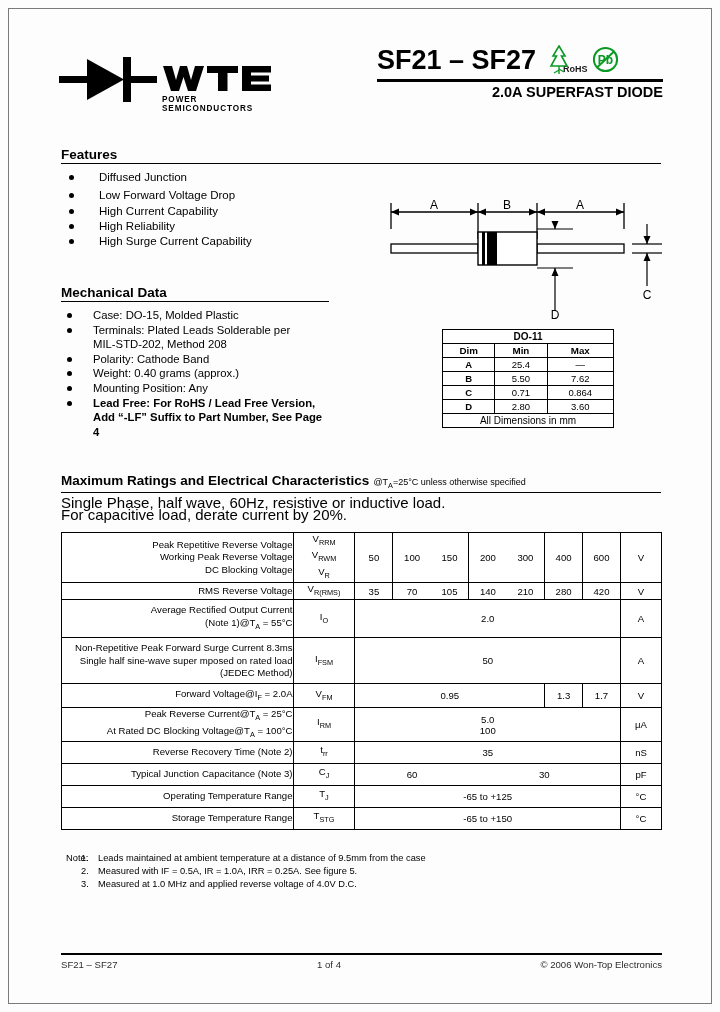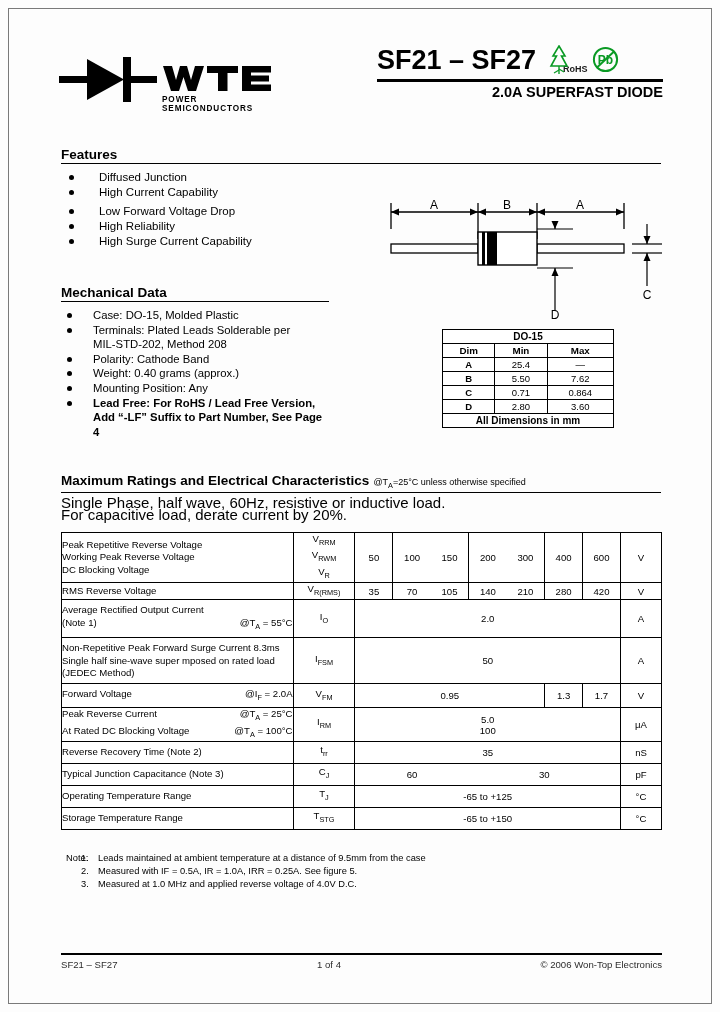--- a/index.html
+++ b/index.html
@@ -66,40 +66,40 @@
   
   .dimtbl {
     position: absolute; left: 433px; top: 320px;
     border-collapse: collapse; font-size: 9.5px; width: 172px;
     background: #fff;
   }
   .dimtbl td, .dimtbl th { border: 1px solid #000; text-align: center; padding: 1px 0 1px 0; height: 14px; }
   .dimtbl th { font-weight: bold; font-size: 9.8px; }
   .dimtbl .dimlabel { font-weight: bold; }
   .dimtbl .title-row th { font-size: 10px; }
-  .dimtbl .foot th { font-weight: bold; font-size: 10px; }
+  .dimtbl .foot th { font-weight: normal; font-size: 10px; }
 
   
   .ratings { position: absolute; left: 52px; top: 462px; width: 600px; }
   .ratings-title { font-size: 13.5px; font-weight: bold; display:inline; }
   .ratings-cond { font-size: 9px; font-weight: normal; display:inline; margin-left: 4px; }
   .ratings-rule { border-top: 1.6px solid #000; width: 600px; margin-top: 2px; }
   .ratings-note { font-size: 15px; line-height: 12.5px; margin-top: 4px; }
 
   table.main {
     position: absolute; left: 52px; top: 523px;
     border-collapse: collapse; width: 601px;
     background: #fff; font-size: 9.6px;
   }
   table.main td, table.main th {
     border: 1px solid #000; padding: 0;
     vertical-align: middle;
   }
   table.main th { font-weight: bold; font-size: 10px; text-align:center; height: 22px; }
-  .cell-char { text-align: left; padding: 4px 4px 4px 6px; font-size: 9.6px; line-height: 12.4px; }
+  .cell-char { text-align: right; padding: 4px 4px 4px 6px; font-size: 9.6px; line-height: 12.4px; }
   .cell-sym { text-align: center; font-size: 9.6px; line-height: 12.4px; padding: 3px 0; }
   .cell-val { text-align: center; font-size: 9.6px; }
   .cond { float: right; }
   .charline { display:block; overflow:hidden; }
   sub { font-size: 7.3px; }
 
   .notes { position: absolute; left: 57px; top: 843px; width: 560px; font-size: 9.3px; line-height: 13.2px; }
   .notes .nlabel { position:absolute; left:0; top:0; }
   .notes ol { list-style: none; margin:0; padding:0 0 0 32px; }
   .notes ol li { position: relative; }
@@ -159,22 +159,22 @@
       <div class="hdr-rule"></div>
       <div class="subtitle">2.0A SUPERFAST DIODE</div>
     </div>
   </div>
 
   <div class="features-box">
     <div class="sec-title">Features</div>
     <div class="hdr-rule2"></div>
     <ul class="bullets">
       <li><span class="bul"></span><span>Diffused Junction</span></li>
+      <li style="margin-top:3px;"><span class="bul"></span><span>Low Forward Voltage Drop</span></li>
       <li><span class="bul"></span><span>High Current Capability</span></li>
-      <li style="margin-top:3px;"><span class="bul"></span><span>Low Forward Voltage Drop</span></li>
       <li><span class="bul"></span><span>High Reliability</span></li>
       <li><span class="bul"></span><span>High Surge Current Capability</span></li>
     </ul>
   </div>
 
   <div class="mech-box">
     <div class="sec-title">Mechanical Data</div>
     <div class="hdr-rule2"></div>
     <ul class="bullets">
       <li><span class="bul"></span>
@@ -249,21 +249,21 @@
         <polygon points="270,53 266.5,45 273.5,45"></polygon>
         <polygon points="270,62 266.5,70 273.5,70"></polygon>
       </g>
       <text x="270" y="108" font-size="12" font-family="Liberation Sans, sans-serif" text-anchor="middle" fill="#000">C</text>
     </svg>
   </div>
 
   <table class="dimtbl">
     <tbody>
           <tr class="title-row">
-      <th colspan="3">DO-15</th>
+      <th colspan="3">DO-11</th>
     </tr>
     <tr>
       <th>Dim</th>
       <th>Min</th>
       <th>Max</th>
     </tr>
     <tr>
       <td class="dimlabel">A</td>
       <td>25.4</td>
       <td>—</td>

